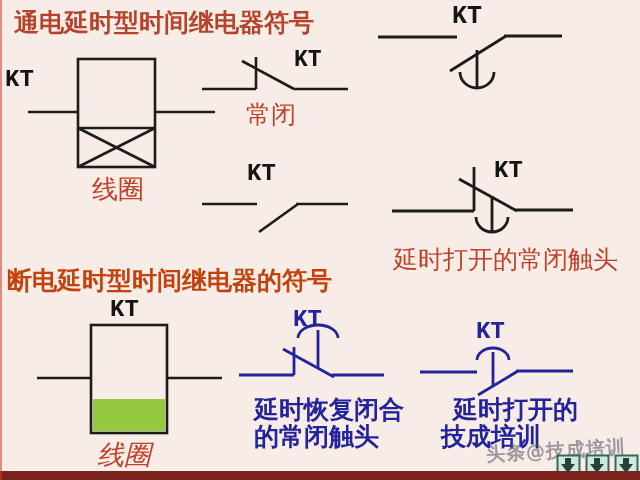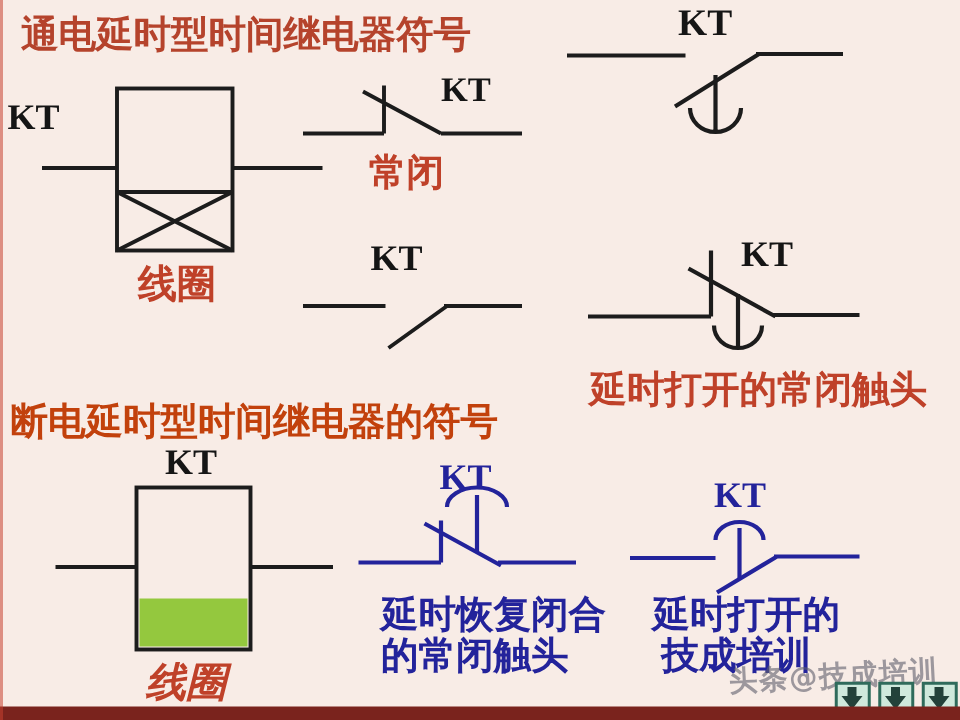--- a/index.html
+++ b/index.html
@@ -3,23 +3,23 @@
 <meta charset="utf-8">
 <style>
   html,body{margin:0;padding:0;}
   .stage{
     position:relative;width:640px;height:480px;overflow:hidden;
     background:#f8ece6;font-family:"DejaVu Sans",sans-serif;
   }
   .abs{position:absolute;white-space:nowrap;}
   .title-red{color:#b5432c;font-weight:bold;font-size:25px;letter-spacing:0px;text-align:center;}
   .title-blue{color:#c2410c;font-weight:bold;font-size:25px;}
-  .label-red{color:#bf4129;font-weight:bold;font-size:25px;}
+  .label-red{color:#bf4129;font-weight:normal;font-size:25px;}
   .label-blue{color:#23239b;font-weight:bold;font-size:25px;}
-  .kt{font-family:Liberation Serif, serif;font-weight:bold;color:#151515;font-size:24px;}
+  .kt{font-family:Liberation Mono, monospace;font-weight:bold;color:#151515;font-size:24px;}
   .kt-blue{color:#23239b;}
   .italic{font-style:italic;}
   .linework{position:absolute;left:0;top:0;pointer-events:none;}
   .watermark{
     color:rgba(95,95,108,0.6);font-weight:bold;font-size:19px;
     transform:rotate(-3deg);letter-spacing:1px;
   }
   .bottom-bar{position:absolute;left:0;top:471px;width:640px;height:9px;background:#7a231d;}
   .edge-line{position:absolute;left:0;top:0;width:2px;height:480px;background:rgba(198,66,48,0.55);}
   .nav-icons{position:absolute;left:556px;top:454px;display:flex;gap:4px;}
@@ -92,21 +92,21 @@
   <div class="abs title-blue" style="left:7px;top:264px">断电延时型时间继电器的符号</div>
 
   <div class="abs kt" style="left:110px;top:296px">KT</div>
   <div class="abs label-red italic" style="left:97px;top:437px;font-size:27px">线圈</div>
 
   <div class="abs kt kt-blue" style="left:293px;top:306px">KT</div>
   <div class="abs label-blue" style="left:254px;top:393px">延时恢复闭合</div>
   <div class="abs label-blue" style="left:254px;top:420px">的常闭触头</div>
 
   <div class="abs kt kt-blue" style="left:476px;top:318px">KT</div>
-  <div class="abs label-blue" style="left:435px;top:393px">延时打开的</div>
+  <div class="abs label-blue" style="left:453px;top:393px">延时打开的</div>
   <div class="abs label-blue" style="left:441px;top:420px">技成培训</div>
 
   <div class="abs watermark" style="left:486px;top:438px">头条@技成培训</div>
 
   <div class="nav-icons">
     <svg width="25" height="23" viewBox="0 0 25 23">
       <rect x="1.5" y="1.5" width="22" height="20" fill="#cfe9dc" stroke="#2f6b5b" stroke-width="2"></rect>
       <path d="M15 4 V10 H19 L12 19 L5 10 H9 V4 Z" fill="#23423a"></path>
     </svg>
     <svg width="25" height="23" viewBox="0 0 25 23">

